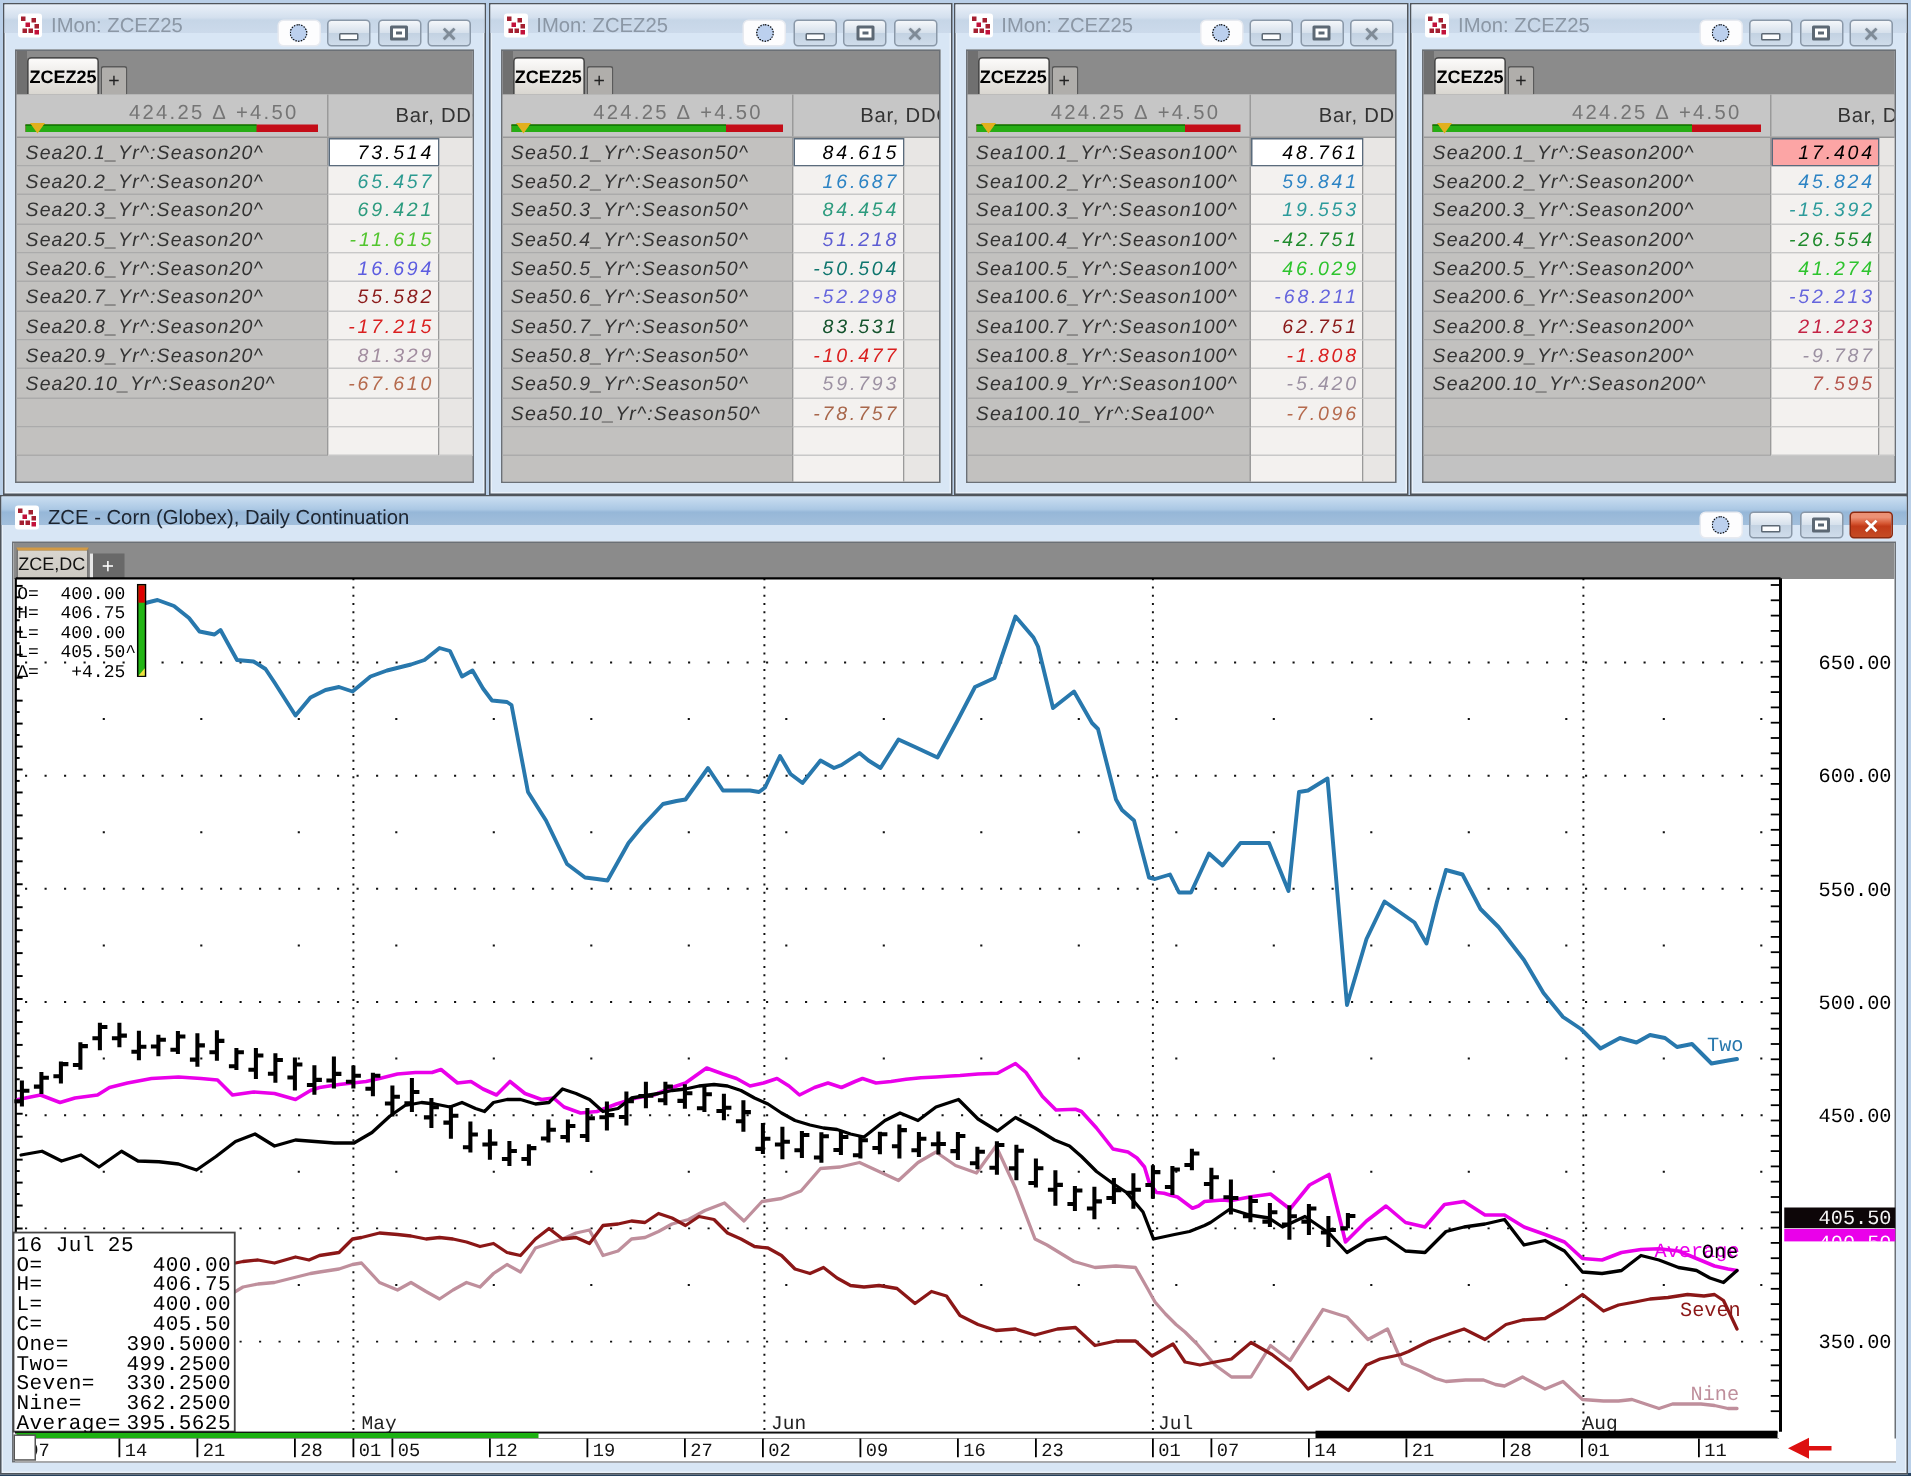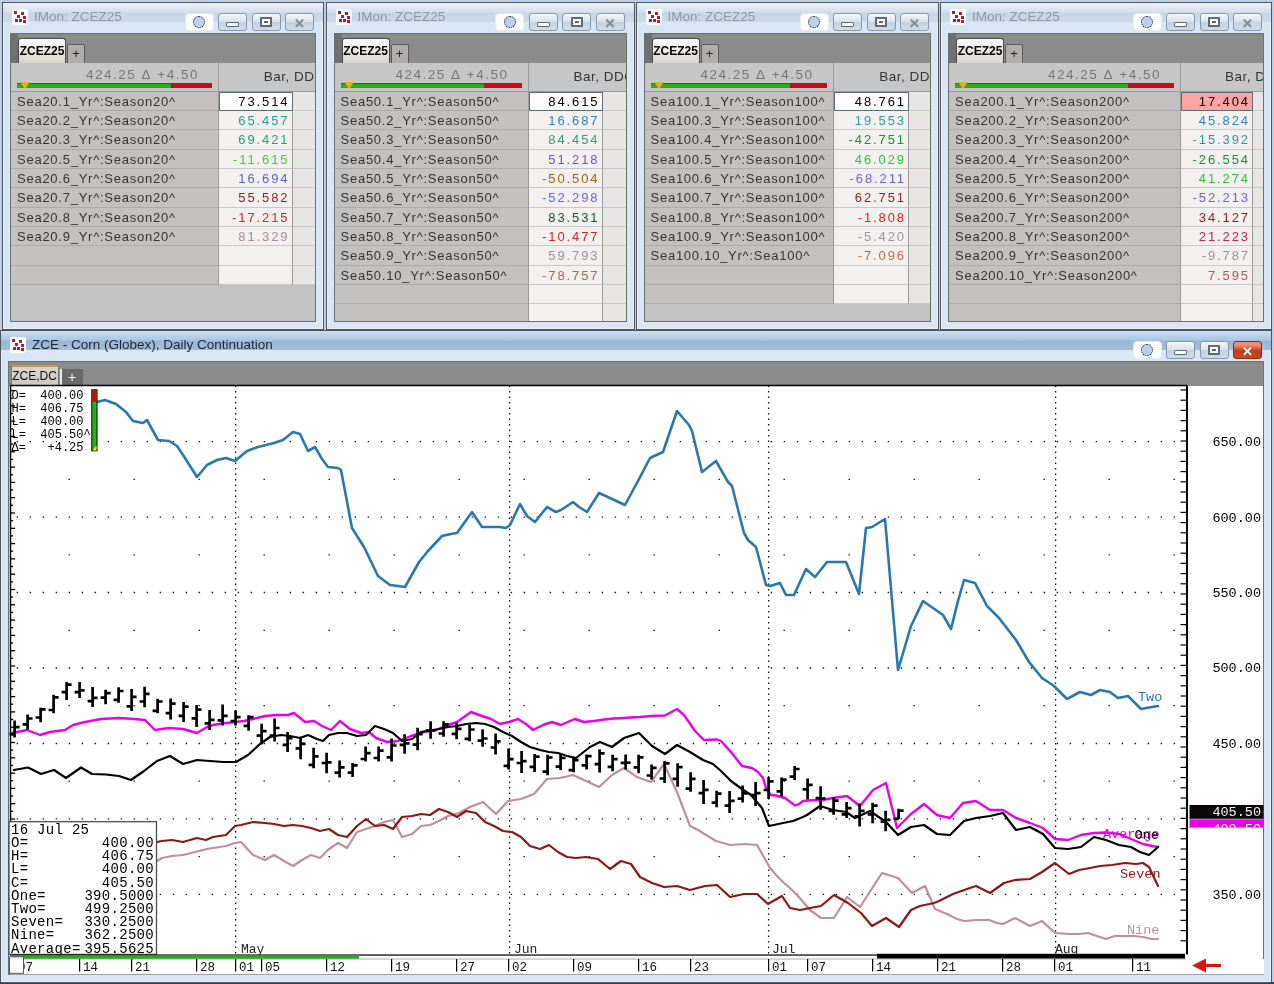--- a/index.html
+++ b/index.html
@@ -19,21 +19,21 @@
 .tabshadow { position:absolute; left:0; top:0; width:7px; height:100%; background:#707070; }
 .tab { position:absolute; left:7px; top:4px; width:48px; height:25px; background:linear-gradient(#fcfbfa,#d9d6d0); border:1px solid #4a4a4a; border-bottom:none; border-radius:3px 3px 0 0; font-weight:bold; font-size:12px; text-align:center; line-height:24px; color:#000; }
 .plustab { position:absolute; left:56px; top:10px; width:18px; height:19px; background:#b0aeab; border:1px solid #5a5a5a; border-bottom:none; border-radius:2px 2px 0 0; font-size:13px; text-align:center; line-height:18px; color:#222; }
 .thead { height:28.6px; background:#c6c6c6; border-bottom:1px solid #999; position:relative; white-space:nowrap; font-size:0; }
 .thname { display:inline-block; height:100%; position:relative; border-right:1px solid #9a9a9a; }
 .bigq { position:absolute; right:19px; top:4px; font-size:13.5px; letter-spacing:1.5px; color:#757575; }
 .gbar { position:absolute; bottom:2.5px; height:5.5px; background:#c40d18; overflow:visible; }
 .ytri { position:absolute; left:3px; top:-1px; width:0; height:0; border-left:5px solid transparent; border-right:5px solid transparent; border-top:7px solid #e2b01e; }
 .thval { display:inline-block; height:100%; border-right:1px solid #9a9a9a; font-size:13.5px; letter-spacing:0.5px; color:#333; text-align:center; line-height:27px; vertical-align:top;margin-left:39px; }
 .thextra { display:inline-block; height:100%; vertical-align:top; }
-.tbody { font-size:13px; }
+.tbody { font-size:13px;font-style:italic; }
 .trow { height:19.33px; white-space:nowrap; font-size:0; }
 .tname { display:inline-block; width:var(--nw); height:100%; background:#c2c1bf; border-right:1px solid #9a9a9a; border-bottom:1px solid #ababab; font-size:13px; letter-spacing:0.75px; color:#333; padding-left:6px; line-height:19px; overflow:hidden; vertical-align:top;}
 .tval { display:inline-block; width:var(--vw); height:100%; background:#f3f1ef; border-right:1px solid #9a9a9a; border-bottom:1px solid #c8c8c8; font-size:13px; letter-spacing:1.9px; text-align:right; padding-right:2px; line-height:19px; vertical-align:top;}
 .textra { display:inline-block; height:100%; width:40px; background:#e8e6e4; border-bottom:1px solid #c8c8c8; vertical-align:top;}
 .ctab { position:absolute; left:1.5px; top:3px; width:48px; height:21px; background:linear-gradient(#d8d5cf,#ccc9c2); border:1px solid #777; border-top:2.5px solid #d29a45; border-bottom:none; font-size:12px; text-align:center; line-height:18px; color:#111; }
 .cplustab { position:absolute; left:50.5px; top:7px; width:23px; height:17px; background:#696969; border-left:2px solid #e8e8e8; font-size:14px; text-align:center; line-height:16px; color:#fff; }
 </style></head>
 <body>
 
   <div class="win" style="left:2px;top:2px;width:322px;height:328px">
@@ -75,20 +75,21 @@
       </div>
       <div class="tbody" style="--nw:208px;--vw:73.5px">
         <div class="trow"><div class="tname">Sea20.1_Yr^:Season20^</div><div class="tval" style="background:#fff;outline:1.4px solid #5a6b7c;outline-offset:-1.4px"><span style="color:#000000">73.514</span></div><div class="textra"></div></div>
         <div class="trow"><div class="tname">Sea20.2_Yr^:Season20^</div><div class="tval"><span style="color:#2d9b91">65.457</span></div><div class="textra"></div></div>
         <div class="trow"><div class="tname">Sea20.3_Yr^:Season20^</div><div class="tval"><span style="color:#2d9b7e">69.421</span></div><div class="textra"></div></div>
         <div class="trow"><div class="tname">Sea20.5_Yr^:Season20^</div><div class="tval"><span style="color:#52c52e">-11.615</span></div><div class="textra"></div></div>
         <div class="trow"><div class="tname">Sea20.6_Yr^:Season20^</div><div class="tval"><span style="color:#5c5ce0">16.694</span></div><div class="textra"></div></div>
         <div class="trow"><div class="tname">Sea20.7_Yr^:Season20^</div><div class="tval"><span style="color:#8b1a1a">55.582</span></div><div class="textra"></div></div>
         <div class="trow"><div class="tname">Sea20.8_Yr^:Season20^</div><div class="tval"><span style="color:#da1f1f">-17.215</span></div><div class="textra"></div></div>
         <div class="trow"><div class="tname">Sea20.9_Yr^:Season20^</div><div class="tval"><span style="color:#a28da0">81.329</span></div><div class="textra"></div></div>
+        <div class="trow"><div class="tname">Sea20.10_Yr^:Season20^</div><div class="tval"><span style="color:#b56a4d">-67.610</span></div><div class="textra"></div></div>
         <div class="trow"><div class="tname"></div><div class="tval"></div><div class="textra"></div></div>
         <div class="trow"><div class="tname"></div><div class="tval"></div><div class="textra"></div></div>
       </div>
     </div>
   </div>
   <div class="win" style="left:325.5px;top:2px;width:309px;height:328px">
     <div class="tbar">
       <div class="ticon"></div>
       <div class="ttext">IMon: ZCEZ25</div>
 
@@ -122,21 +123,21 @@
           </div>
         </div>
         <div class="thval" style="width:74px">Bar, DDC</div>
         <div class="thextra"></div>
       </div>
       <div class="tbody" style="--nw:194px;--vw:74px">
         <div class="trow"><div class="tname">Sea50.1_Yr^:Season50^</div><div class="tval" style="background:#fff;outline:1.4px solid #5a6b7c;outline-offset:-1.4px"><span style="color:#000000">84.615</span></div><div class="textra"></div></div>
         <div class="trow"><div class="tname">Sea50.2_Yr^:Season50^</div><div class="tval"><span style="color:#2d84c4">16.687</span></div><div class="textra"></div></div>
         <div class="trow"><div class="tname">Sea50.3_Yr^:Season50^</div><div class="tval"><span style="color:#2d9b7e">84.454</span></div><div class="textra"></div></div>
         <div class="trow"><div class="tname">Sea50.4_Yr^:Season50^</div><div class="tval"><span style="color:#5c5cd2">51.218</span></div><div class="textra"></div></div>
-        <div class="trow"><div class="tname">Sea50.5_Yr^:Season50^</div><div class="tval"><span style="color:#a16207">-50.504</span></div><div class="textra"></div></div>
+        <div class="trow"><div class="tname">Sea50.5_Yr^:Season50^</div><div class="tval"><span style="color:#0f766e">-50.504</span></div><div class="textra"></div></div>
         <div class="trow"><div class="tname">Sea50.6_Yr^:Season50^</div><div class="tval"><span style="color:#6565dd">-52.298</span></div><div class="textra"></div></div>
         <div class="trow"><div class="tname">Sea50.7_Yr^:Season50^</div><div class="tval"><span style="color:#14532d">83.531</span></div><div class="textra"></div></div>
         <div class="trow"><div class="tname">Sea50.8_Yr^:Season50^</div><div class="tval"><span style="color:#da1f1f">-10.477</span></div><div class="textra"></div></div>
         <div class="trow"><div class="tname">Sea50.9_Yr^:Season50^</div><div class="tval"><span style="color:#9c91a2">59.793</span></div><div class="textra"></div></div>
         <div class="trow"><div class="tname">Sea50.10_Yr^:Season50^</div><div class="tval"><span style="color:#a8674b">-78.757</span></div><div class="textra"></div></div>
         <div class="trow"><div class="tname"></div><div class="tval"></div><div class="textra"></div></div>
         <div class="trow"><div class="tname"></div><div class="tval"></div><div class="textra"></div></div>
       </div>
     </div>
   </div>
@@ -172,20 +173,21 @@
            <div class="gbar" style="left:6px;width:176px">
             <div style="height:100%;width:139px;background:#27ad15;border-top:1px solid #0f7d08;float:left"></div>
             <div class="ytri"></div>
           </div>
         </div>
         <div class="thval" style="width:75.5px">Bar, DDC</div>
         <div class="thextra"></div>
       </div>
       <div class="tbody" style="--nw:189px;--vw:75.5px">
         <div class="trow"><div class="tname">Sea100.1_Yr^:Season100^</div><div class="tval" style="background:#fff;outline:1.4px solid #5a6b7c;outline-offset:-1.4px"><span style="color:#000000">48.761</span></div><div class="textra"></div></div>
+        <div class="trow"><div class="tname">Sea100.2_Yr^:Season100^</div><div class="tval"><span style="color:#2d84c4">59.841</span></div><div class="textra"></div></div>
         <div class="trow"><div class="tname">Sea100.3_Yr^:Season100^</div><div class="tval"><span style="color:#2d9b9b">19.553</span></div><div class="textra"></div></div>
         <div class="trow"><div class="tname">Sea100.4_Yr^:Season100^</div><div class="tval"><span style="color:#1f8b2d">-42.751</span></div><div class="textra"></div></div>
         <div class="trow"><div class="tname">Sea100.5_Yr^:Season100^</div><div class="tval"><span style="color:#2ec42e">46.029</span></div><div class="textra"></div></div>
         <div class="trow"><div class="tname">Sea100.6_Yr^:Season100^</div><div class="tval"><span style="color:#6565dd">-68.211</span></div><div class="textra"></div></div>
         <div class="trow"><div class="tname">Sea100.7_Yr^:Season100^</div><div class="tval"><span style="color:#8b1a1a">62.751</span></div><div class="textra"></div></div>
         <div class="trow"><div class="tname">Sea100.8_Yr^:Season100^</div><div class="tval"><span style="color:#da1f1f">-1.808</span></div><div class="textra"></div></div>
         <div class="trow"><div class="tname">Sea100.9_Yr^:Season100^</div><div class="tval"><span style="color:#9c91a2">-5.420</span></div><div class="textra"></div></div>
         <div class="trow"><div class="tname">Sea100.10_Yr^:Sea100^</div><div class="tval"><span style="color:#b56a4d">-7.096</span></div><div class="textra"></div></div>
         <div class="trow"><div class="tname"></div><div class="tval"></div><div class="textra"></div></div>
         <div class="trow"><div class="tname"></div><div class="tval"></div><div class="textra"></div></div>
@@ -229,21 +231,20 @@
         <div class="thval" style="width:72px">Bar, DDC</div>
         <div class="thextra"></div>
       </div>
       <div class="tbody" style="--nw:232px;--vw:72px">
         <div class="trow"><div class="tname">Sea200.1_Yr^:Season200^</div><div class="tval" style="background:#fca5a5;outline:1.4px solid #5a6b7c;outline-offset:-1.4px"><span style="color:#000000">17.404</span></div><div class="textra"></div></div>
         <div class="trow"><div class="tname">Sea200.2_Yr^:Season200^</div><div class="tval"><span style="color:#2d84c4">45.824</span></div><div class="textra"></div></div>
         <div class="trow"><div class="tname">Sea200.3_Yr^:Season200^</div><div class="tval"><span style="color:#2d9b9b">-15.392</span></div><div class="textra"></div></div>
         <div class="trow"><div class="tname">Sea200.4_Yr^:Season200^</div><div class="tval"><span style="color:#1f8b2d">-26.554</span></div><div class="textra"></div></div>
         <div class="trow"><div class="tname">Sea200.5_Yr^:Season200^</div><div class="tval"><span style="color:#2ec42e">41.274</span></div><div class="textra"></div></div>
         <div class="trow"><div class="tname">Sea200.6_Yr^:Season200^</div><div class="tval"><span style="color:#6565dd">-52.213</span></div><div class="textra"></div></div>
-        <div class="trow"><div class="tname">Sea200.7_Yr^:Season200^</div><div class="tval"><span style="color:#8b1a1a">34.127</span></div><div class="textra"></div></div>
         <div class="trow"><div class="tname">Sea200.8_Yr^:Season200^</div><div class="tval"><span style="color:#c42445">21.223</span></div><div class="textra"></div></div>
         <div class="trow"><div class="tname">Sea200.9_Yr^:Season200^</div><div class="tval"><span style="color:#9c91a2">-9.787</span></div><div class="textra"></div></div>
         <div class="trow"><div class="tname">Sea200.10_Yr^:Season200^</div><div class="tval"><span style="color:#b5564d">7.595</span></div><div class="textra"></div></div>
         <div class="trow"><div class="tname"></div><div class="tval"></div><div class="textra"></div></div>
         <div class="trow"><div class="tname"></div><div class="tval"></div><div class="textra"></div></div>
       </div>
     </div>
   </div>
 
   <div class="win active" style="left:0;top:330px;width:1272px;height:653px">

